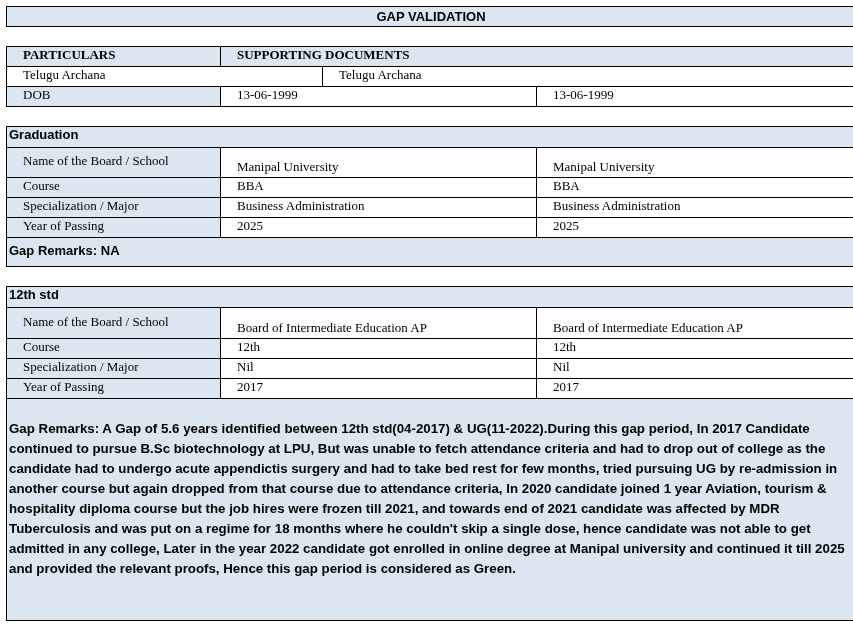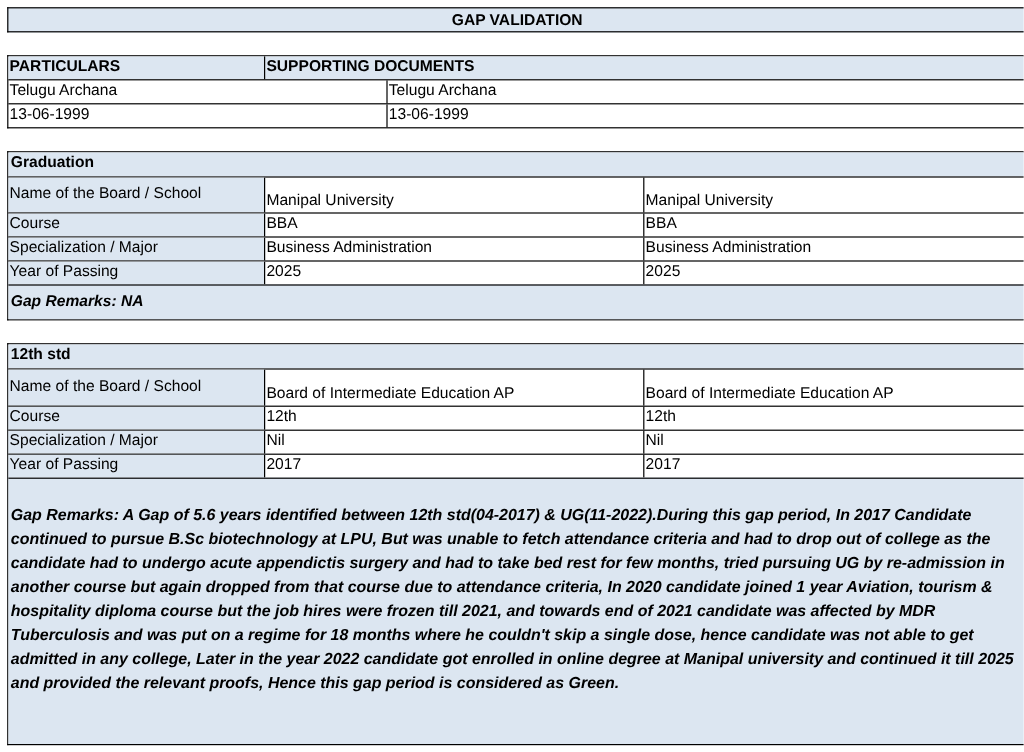--- a/index.html
+++ b/index.html
@@ -5,43 +5,44 @@
   html, body { margin: 0; padding: 0; background: #ffffff; }
   body {
     width: 853px; height: 627px; overflow: hidden; position: relative;
     font-family: "Liberation Sans", sans-serif; color: #000;
   }
   .blk { position: absolute; left: 6px; right: -2px; border: 1px solid #000; border-right: none; box-sizing: border-box; }
   .shade { background: #dce6f1; }
   .title-bar { top: 6px; height: 21px; text-align: center; font-weight: bold; font-size: 13px; line-height: 19px; }
   .row { position: absolute; left: 0; right: 0; box-sizing: border-box; border-top: 1px solid #000; display: flex; }
   .row.first { border-top: none; }
-  .cell { box-sizing: border-box; font-size: 13px; padding-left: 1px; overflow: hidden; white-space: nowrap; }
+  .cell { box-sizing: border-box; font-size: 13px; padding-left: 16px; overflow: hidden; white-space: nowrap; font-family: Liberation Serif, serif; }
   .c1 { width: 214px; border-right: 1px solid #000; }
   .c2 { width: 316px; border-right: 1px solid #000; }
   .c3 { flex: 1; }
   .hdr .cell { font-weight: bold; }
   .sec-title { font-weight: bold; font-size: 13px; padding-left: 2px; text-align: right; }
-  .remarks { font-weight: bold; font-size: 13px; padding: 0 4px 0 2px; line-height: 20px; font-style: italic; }
+  .remarks { font-weight: bold; font-size: 13px; padding: 0 4px 0 2px; line-height: 20px; }
 </style>
 </head>
 <body>
 
 <div class="blk shade title-bar">GAP VALIDATION</div>
 
 <div class="blk" style="top:46px;height:61px;">
   <div class="row first hdr shade" style="top:0;height:19px;">
     <div class="cell c1">PARTICULARS</div>
     <div class="cell c3">SUPPORTING DOCUMENTS</div>
   </div>
   <div class="row" style="top:19px;height:20px;">
     <div class="cell c2">Telugu Archana</div>
     <div class="cell c3">Telugu Archana</div>
   </div>
   <div class="row" style="top:39px;height:20px;">
+    <div class="cell c1 shade">DOB</div>
     <div class="cell c2">13-06-1999</div>
     <div class="cell c3">13-06-1999</div>
   </div>
 </div>
 
 <div class="blk" style="top:126px;height:141px;">
   <div class="row first shade" style="top:0;height:20px;">
     <div class="sec-title">Graduation</div>
   </div>
   <div class="row" style="top:20px;height:30px;">

